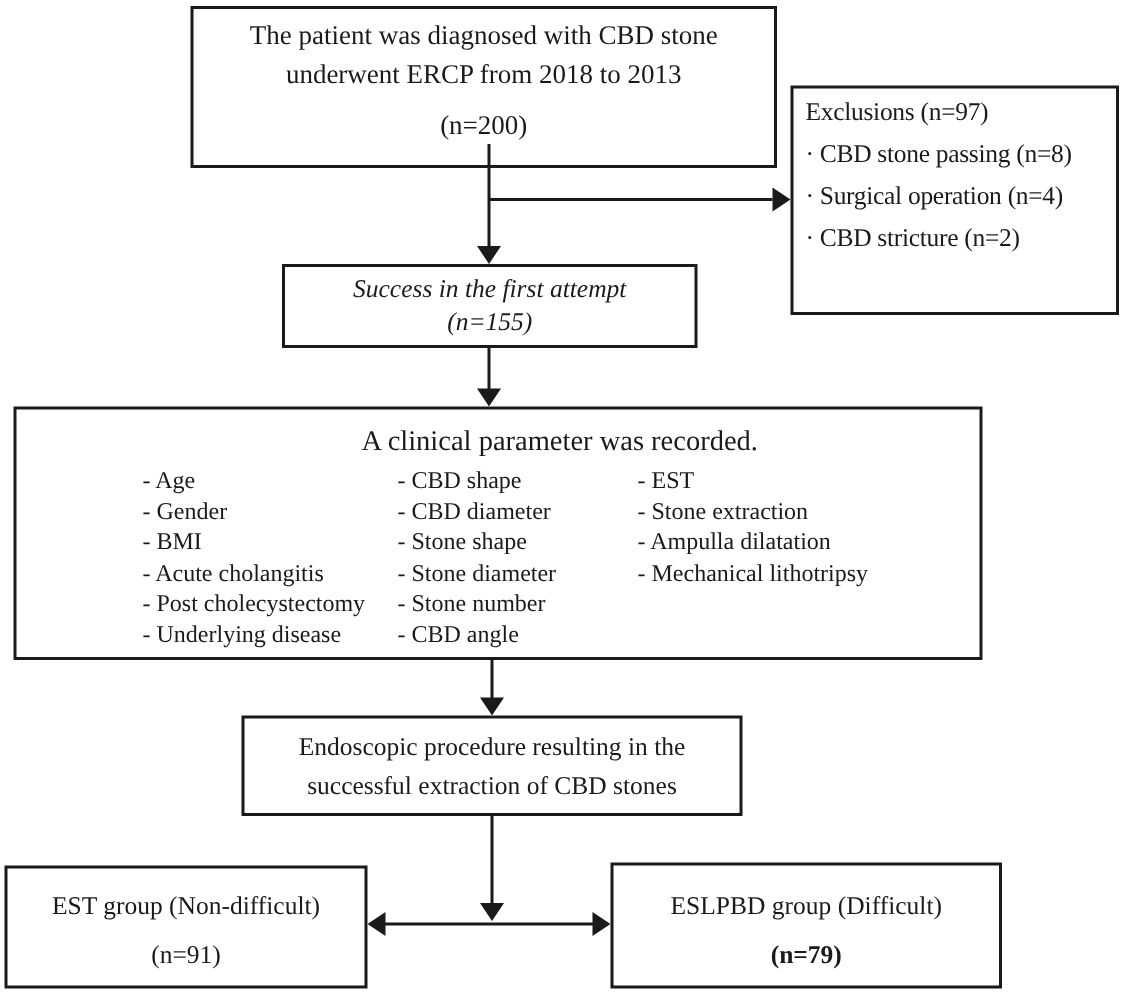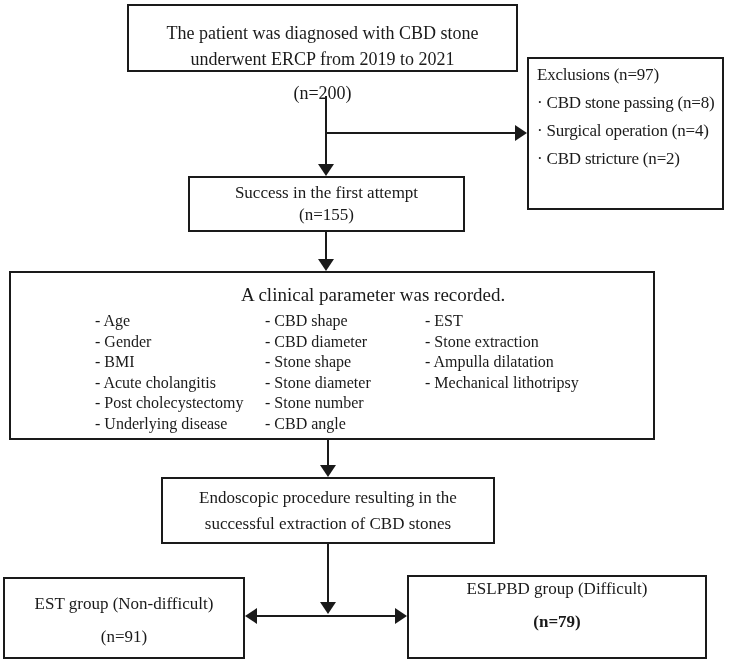--- a/index.html
+++ b/index.html
@@ -21,34 +21,34 @@
     position: absolute;
     box-sizing: border-box;
     border: 2px solid var(--ink);
     background: var(--paper);
   }
   .tline { white-space: nowrap; }
   .center { text-align: center; }
 
   
   .box-diagnosis {
-    left: 127px; top: 4px; width: 391px; height: 68px;
-    font-size: 18px; line-height: 26px; padding-top: 14px;
+    left: 127px; top: 4px; width: 391px; height: 108px;
+    font-size: 18px; line-height: 26px; padding-top: 4px;
   }
   .box-diagnosis .count { margin-top: 8px; font-family: Liberation Serif, serif; }
 
   .box-exclusions {
-    left: 527px; top: 57px; width: 197px; height: 153px;
+    left: 527px; top: 57px; width: 219px; height: 153px;
     font-size: 17px; line-height: 28px;
     padding: 2px 0 0 8px; letter-spacing: -0.2px;
   }
 
   .box-success {
     left: 188px; top: 176px; width: 277px; height: 56px;
-    font-size: 17px; line-height: 22px; padding-top: 4px;
+    font-size: 17px; line-height: 22px; padding-top: 4px; font-style: italic;
   }
 
   .box-parameters {
     left: 9px; top: 271px; width: 646px; height: 169px;
     font-size: 16px;
   }
   .params-title {
     position: absolute; left: 230px; top: 10px;
     font-size: 19px; line-height: 24px; white-space: nowrap;
   }
@@ -64,42 +64,42 @@
     font-size: 17px; line-height: 26px; padding-top: 6px;
   }
 
   .box-est {
     left: 3px; top: 577px; width: 242px; height: 82px;
     font-size: 17px; line-height: 24px; padding-top: 13px;
   }
   .box-est .count { margin-top: 9px; }
 
   .box-eslpbd {
-    left: 407px; top: 575px; width: 300px; height: 84px;
-    font-size: 17px; line-height: 24px; 
+    left: 407px; top: 575px; width: 261px; height: 84px;
+    font-size: 17px; line-height: 24px; padding-top: 15px;
   }
   .box-eslpbd .count { margin-top: 9px; font-weight: bold; }
 
   
   .vline, .hline { position: absolute; background: var(--ink); }
   .vline { width: 2px; }
   .hline { height: 2px; }
   .ah { position: absolute; width: 0; height: 0; }
   .ah-down  { border-left: 8px solid transparent; border-right: 8px solid transparent; border-top: 12px solid var(--ink); }
   .ah-right { border-top: 8px solid transparent; border-bottom: 8px solid transparent; border-left: 12px solid var(--ink); }
   .ah-left  { border-top: 8px solid transparent; border-bottom: 8px solid transparent; border-right: 12px solid var(--ink); }
 </style>
 </head>
 <body style="--ink: #1a1a1a; --paper: #ffffff;">
 
 <div class="canvas">
 
   <div class="box box-diagnosis center">
     <div class="tline">The patient was diagnosed with CBD stone</div>
-    <div class="tline">underwent ERCP from 2019 to 2021</div>
+    <div class="tline">underwent ERCP from 2018 to 2013</div>
     <div class="tline count">(n=200)</div>
   </div>
 
   <div class="box box-exclusions">
     <div class="tline">Exclusions (n=97)</div>
     <div class="tline">· CBD stone passing (n=8)</div>
     <div class="tline">· Surgical operation (n=4)</div>
     <div class="tline">· CBD stricture (n=2)</div>
   </div>
 

